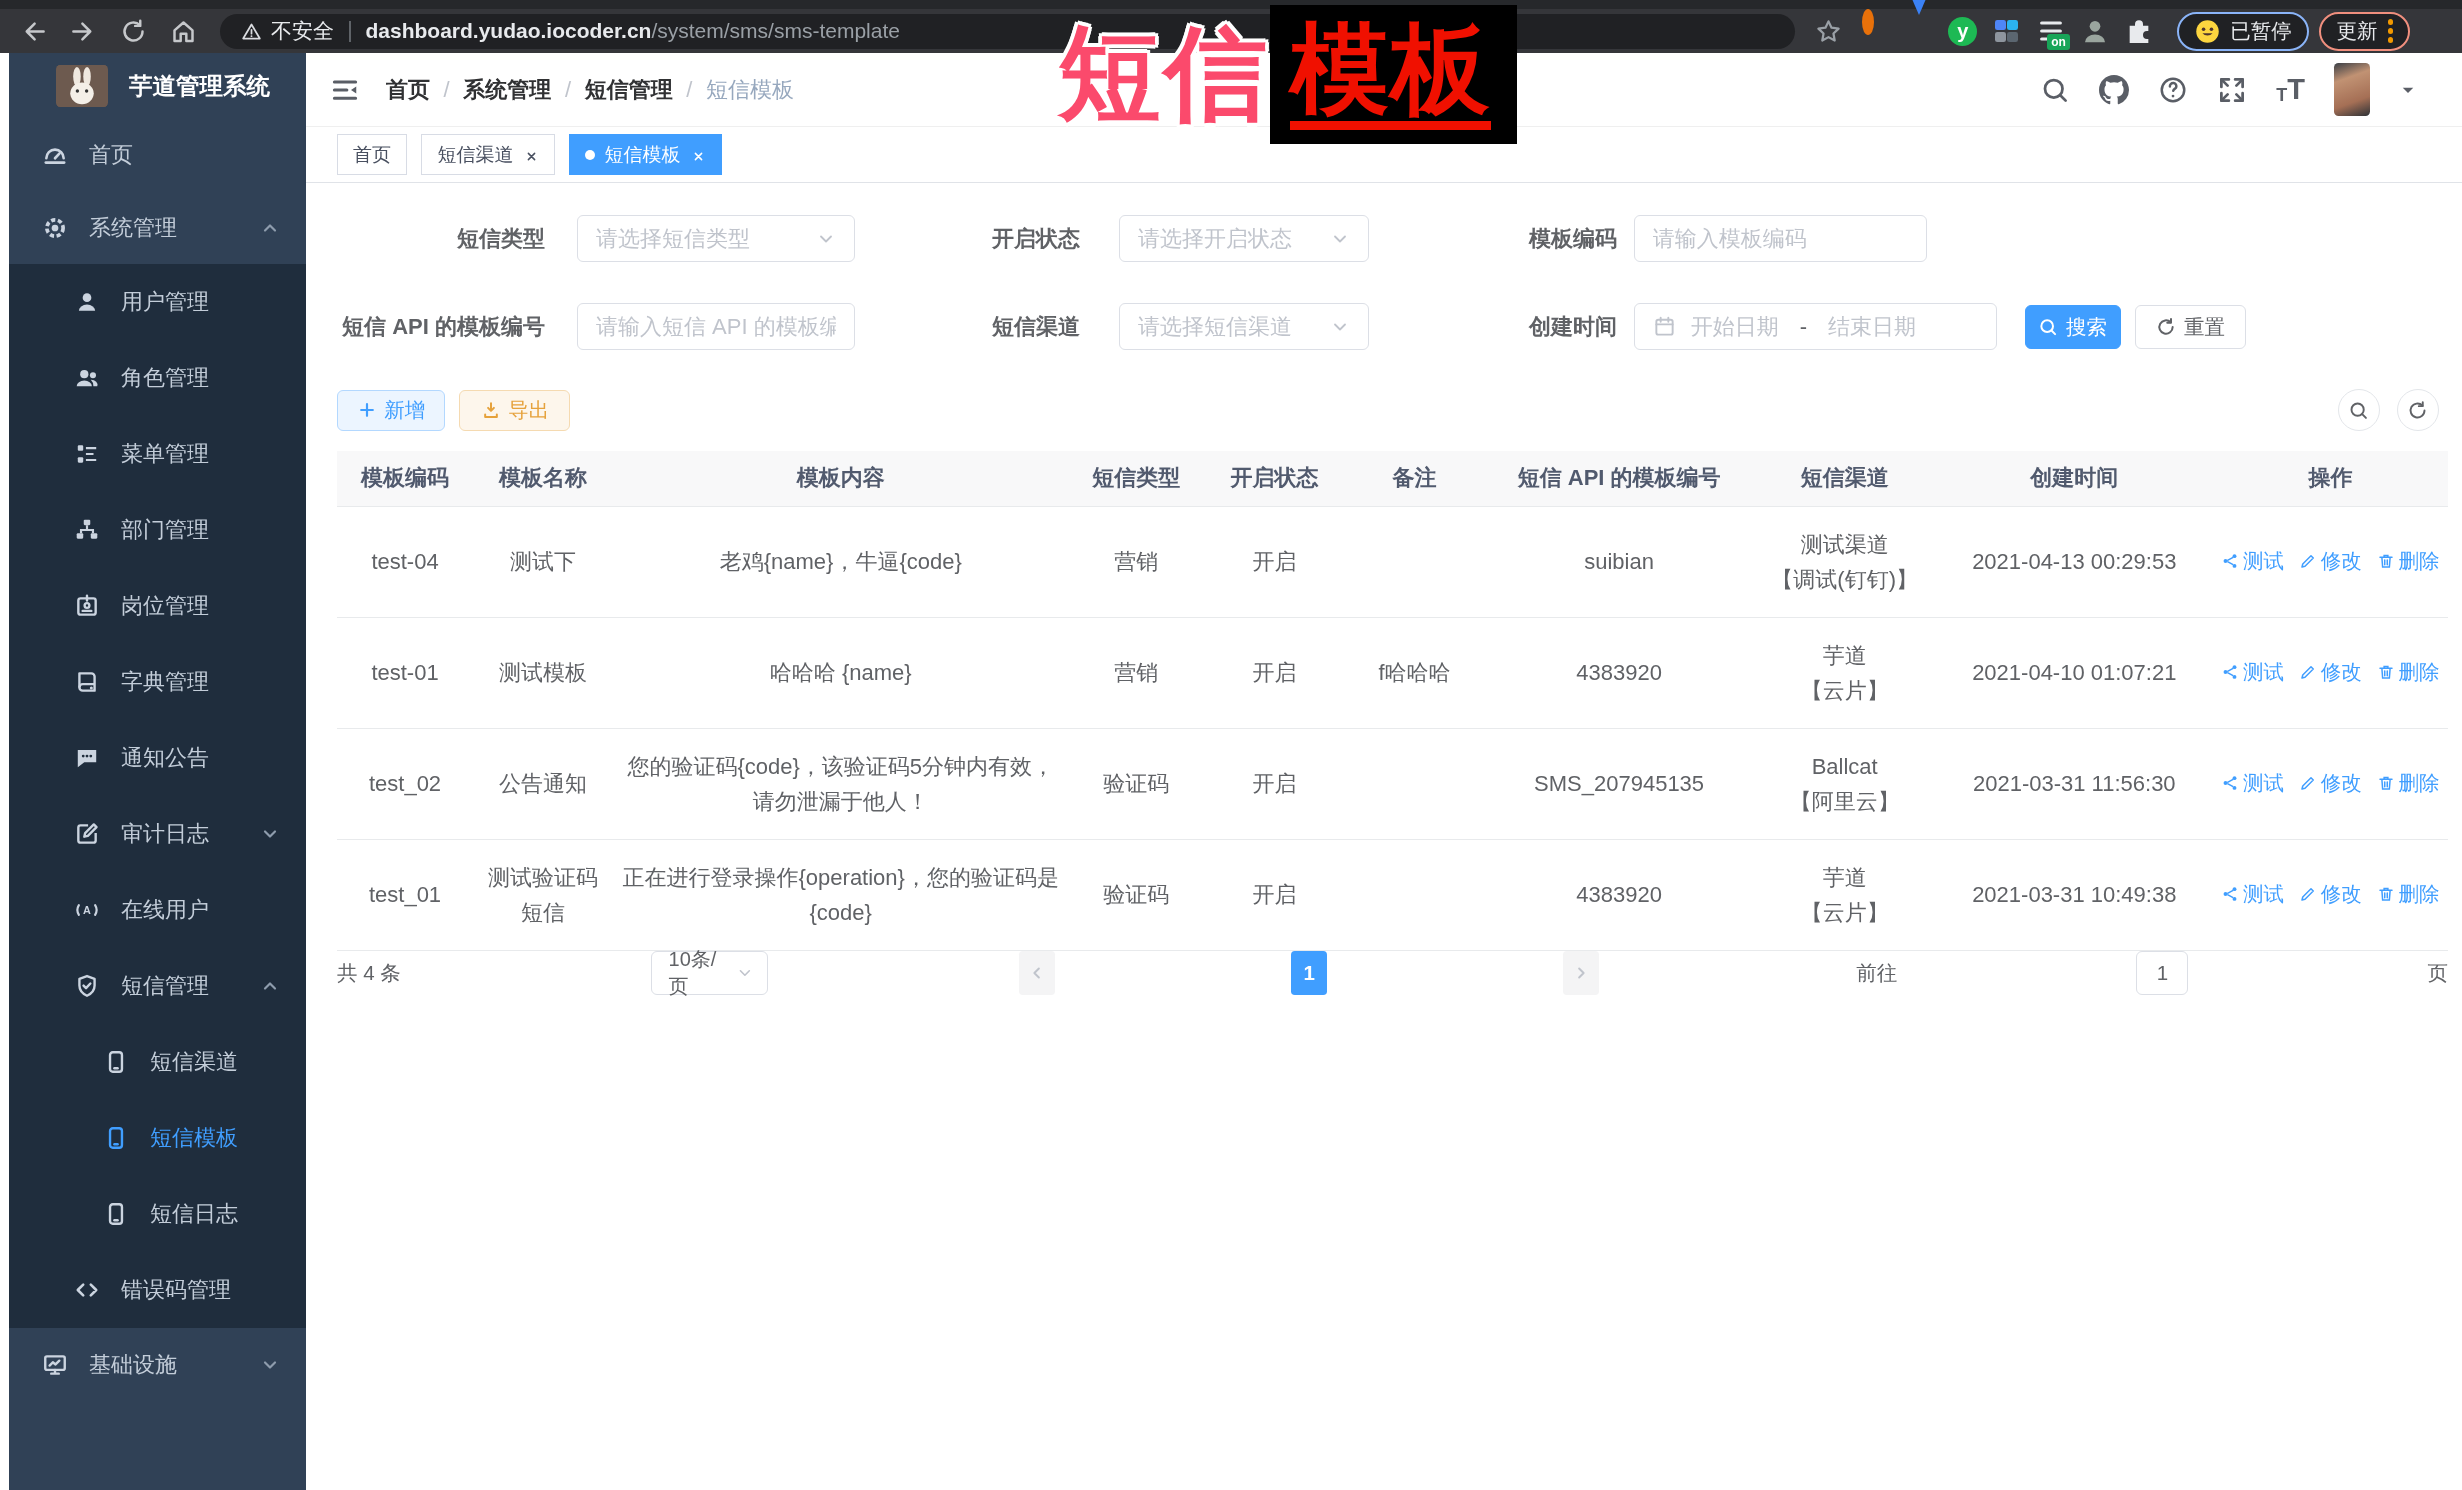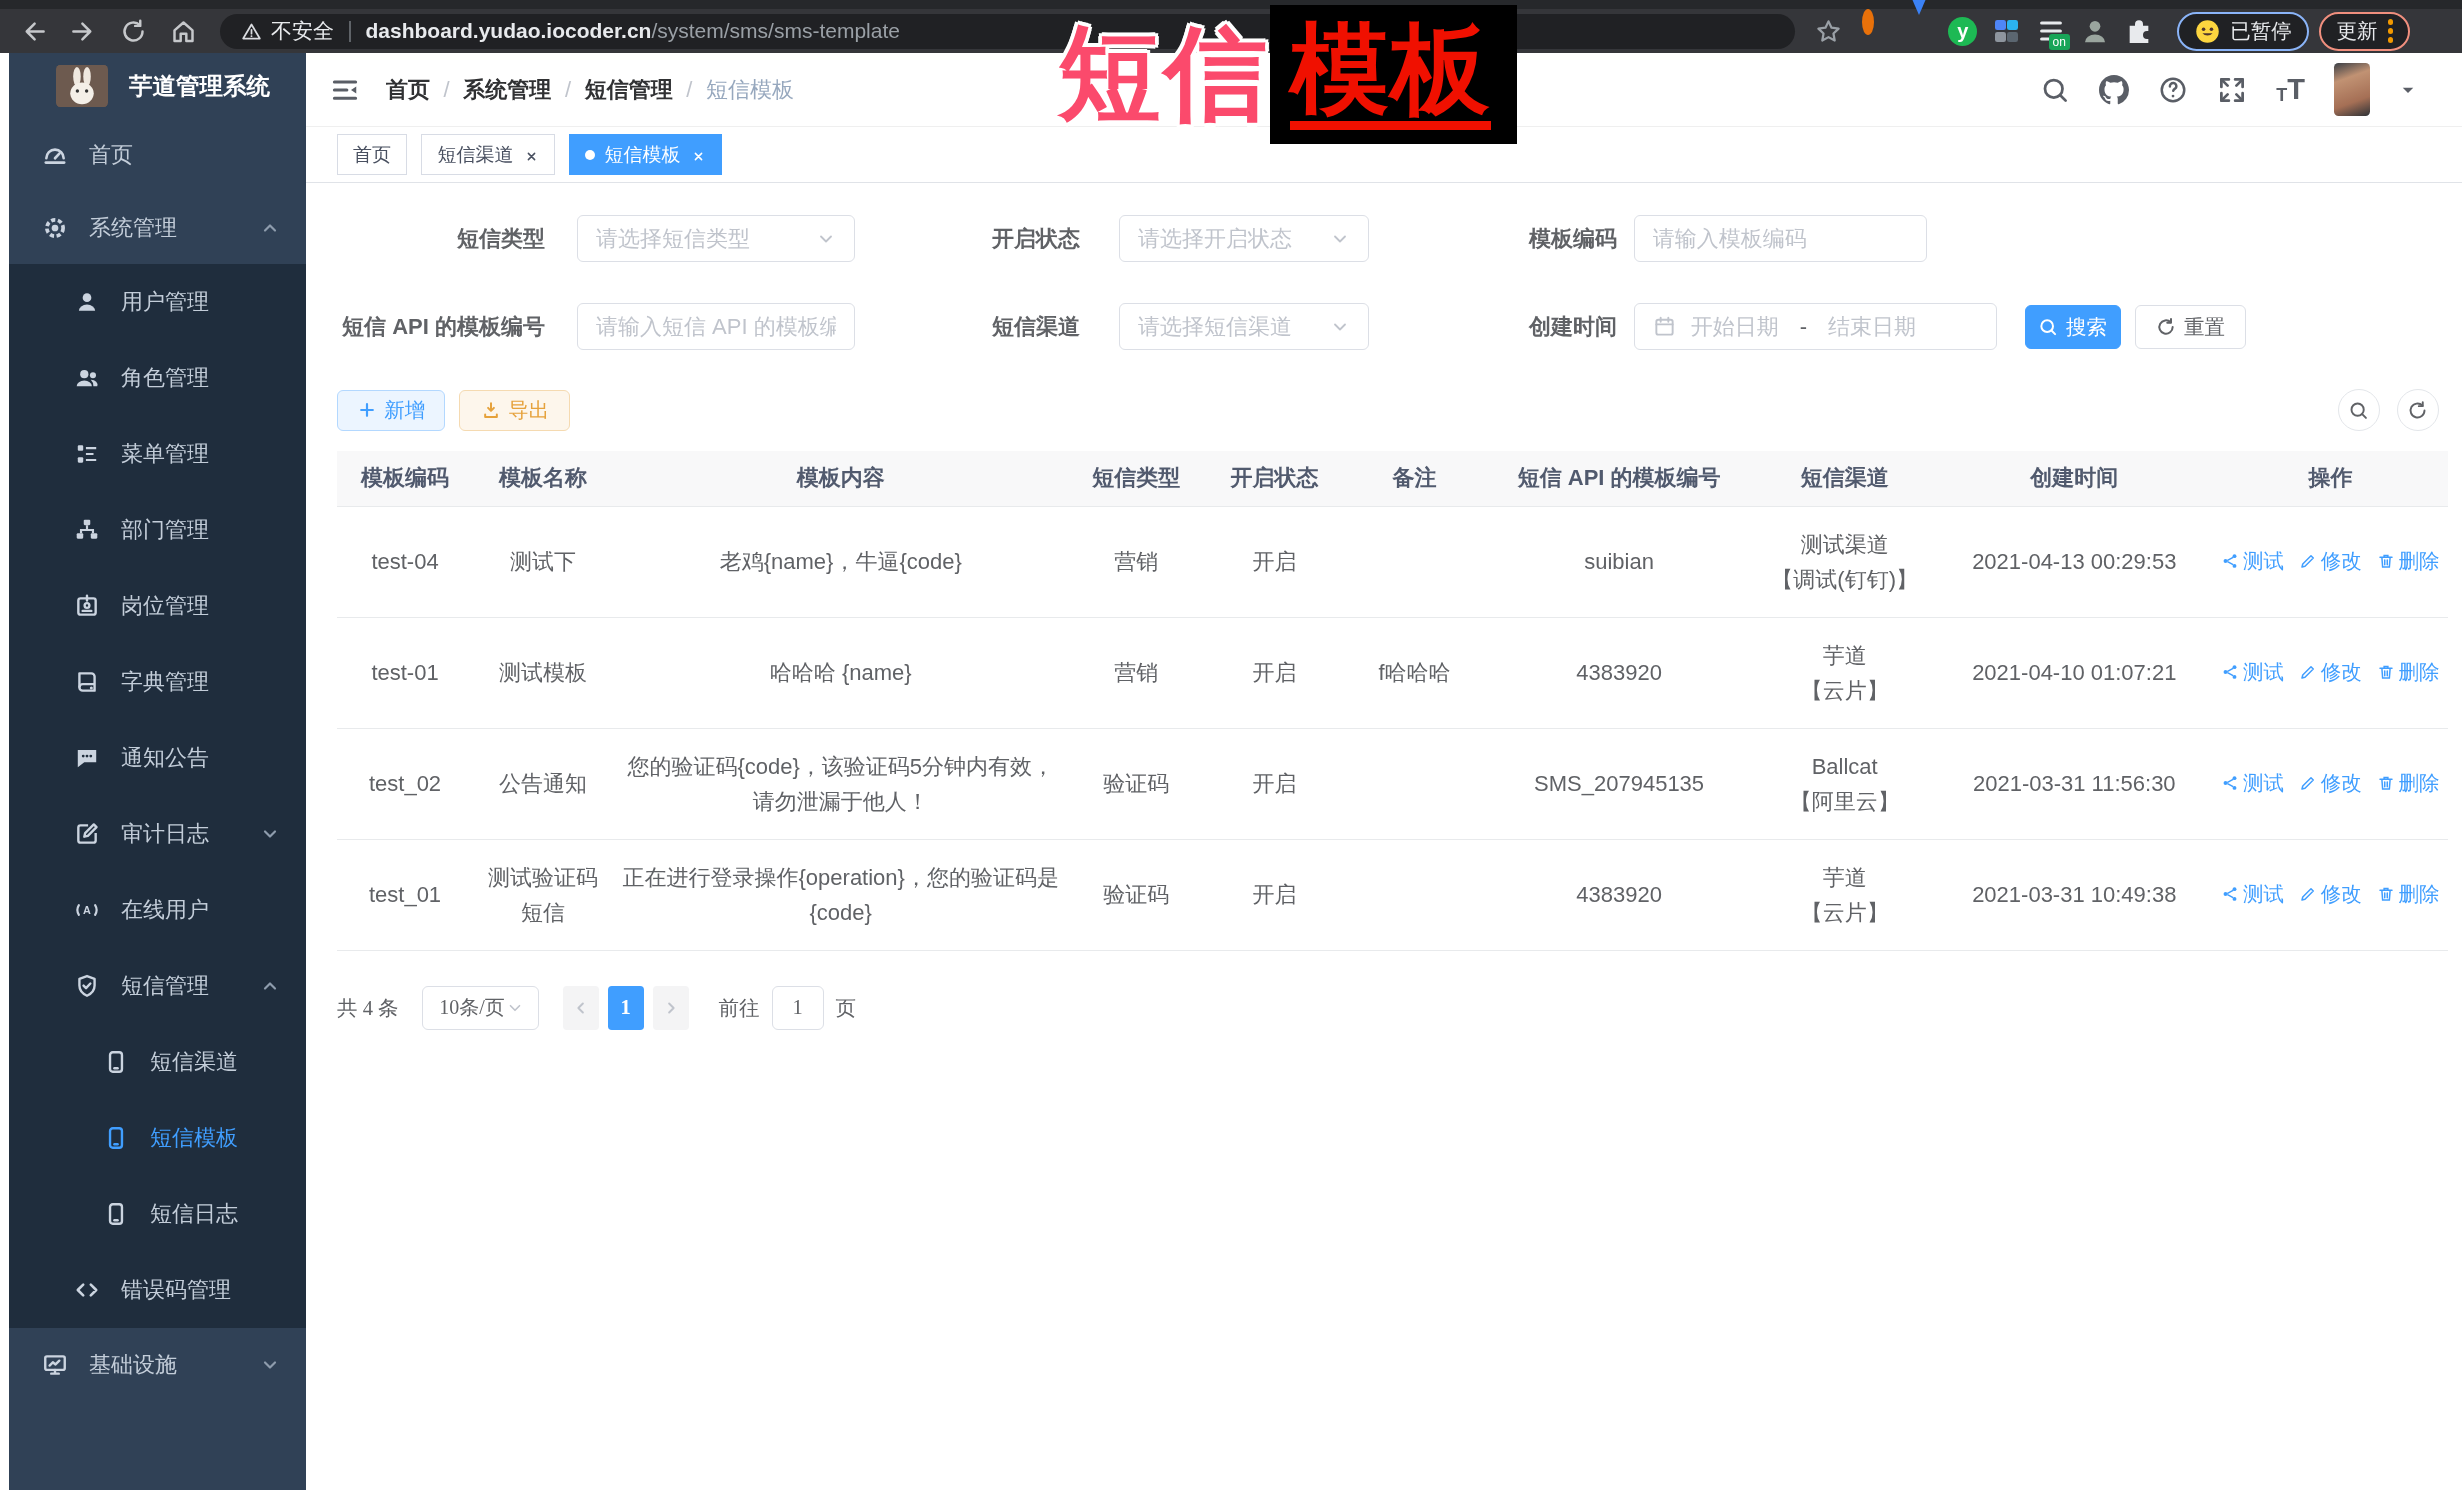--- a/index.html
+++ b/index.html
@@ -21,21 +21,21 @@
   .url-host { color:#e8eaed; font-size:21px; font-weight:600; }
   .url-path { color:#9aa0a6; font-size:21px; }
   .ext-ic { width:32px; height:32px; margin-right:12px; flex:none; position:relative; cursor:pointer; }
   .ext-ic svg { width:100%; height:100%; }
   .star-ic { width:27px; height:27px; color:#9aa0a6; margin-right:16.7px; flex:none; cursor:pointer; }
   .star-ic svg { width:100%; height:100%; }
   .ring { width:26px; height:26px; border:6.8px solid #e8710a; border-radius:50%; margin:3px; }
   .kite { width:0; height:0; margin:4.5px 6px; border-left:10px solid transparent; border-right:10px solid transparent; border-top:23px solid #3b82f6; }
   .ycirc { width:29px; height:29px; margin:1.5px; border-radius:50%; background:#1db954; color:#fff; font-size:20px; font-weight:700; display:flex; align-items:center; justify-content:center; }
   .sq { position:absolute; border-radius:2.3px; }
-  .onbadge { position:absolute; right:-3px; bottom:-3px; background:#18a558; color:#fff; font-size:12px; font-weight:400; padding:0.8px 3.8px; border-radius:3px;margin-left:12px; }
+  .onbadge { position:absolute; right:-3px; bottom:-3px; background:#18a558; color:#fff; font-size:12px; font-weight:700; padding:0.8px 3.8px; border-radius:3px;margin-left:12px; }
   .pill { height:39px; border-radius:20px; display:flex; align-items:center; padding:0 15px; margin-left:10.6px; flex:none; background:#202124; cursor:pointer; }
   .pill.paused { border:2.3px solid #8ab4f8; }
   .pill.update { border:2.3px solid #f08f7e; }
   .pill span.lbl { color:#e8eaed; font-size:20.5px; margin-left:9px; }
   .emoji { width:27px; height:27px; }
   .vdots { display:flex; flex-direction:column; gap:3.8px; margin-left:10.6px; }
   .vdots i { width:5.3px; height:5.3px; border-radius:50%; background:#f29900; }
 
   
   .app { display:flex; height:1437px;padding-left:9px; }
@@ -113,21 +113,21 @@
   .cbtn svg { width:21px; height:21px; }
 
   table.grid { width:2111px; border-collapse:collapse; table-layout:fixed; margin-top:20px; }
   .grid th { background:#f8f8f9; height:55px; font-size:22px; font-weight:700; color:#515a6e; text-align:center; border-bottom:1.5px solid #e8eaec; padding:0 6px; }
   .grid td { border-bottom:1.5px solid #e8eaec; font-size:22px; color:#606266; text-align:center; padding:20px 7.6px; line-height:35px; vertical-align:middle; }
   .grid td .tag2 { display:block; }
   .alink { color:#409eff; font-size:20.5px; display:inline-flex; align-items:center; cursor:pointer; white-space:nowrap; }
   .alink svg { width:18px; height:18px; margin-right:3.8px; }
   .alink + .alink { margin-left:15px; }
 
-  .pager { display:flex; align-items:center; justify-content:flex-start; margin-top:35px; width:2111px; font-size:20.5px; color:#606266;font-family:Liberation Serif, serif; }
+  .pager { display:flex; align-items:center; justify-content:space-between; width:2111px; font-size:20.5px; color:#606266; }
   .pg-total { margin-right:23px; }
   .pg-size { width:117px; height:44px; border:1.5px solid #dcdfe6; border-radius:6px; display:flex; align-items:center; padding:0 13.6px 0 16.7px; font-size:20px; color:#606266; cursor:pointer; }
   .pg-size .caret { margin-left:auto; width:18px; height:18px; color:#c0c4cc; }
   .pg-size .caret svg { width:100%; height:100%; }
   .pg-btn { width:36px; height:44px; border-radius:3.8px; background:#f4f4f5; color:#c0c4cc; display:flex; align-items:center; justify-content:center; cursor:pointer; }
   .pg-btn svg { width:18px; height:18px; }
   .pg-prev { margin-left:24px; }
   .pg-cur { width:36px; height:44px; border-radius:3.8px; background:#409eff; color:#fff; font-weight:600; display:flex; align-items:center; justify-content:center; margin:0 9px; cursor:pointer; }
   .pg-goto { margin-left:30px; }
   .pg-input { width:52px; height:44px; border:1.5px solid #dcdfe6; border-radius:6px; text-align:center; font-size:20.5px; color:#606266; margin:0 12px; outline:none; font-family:inherit; }

